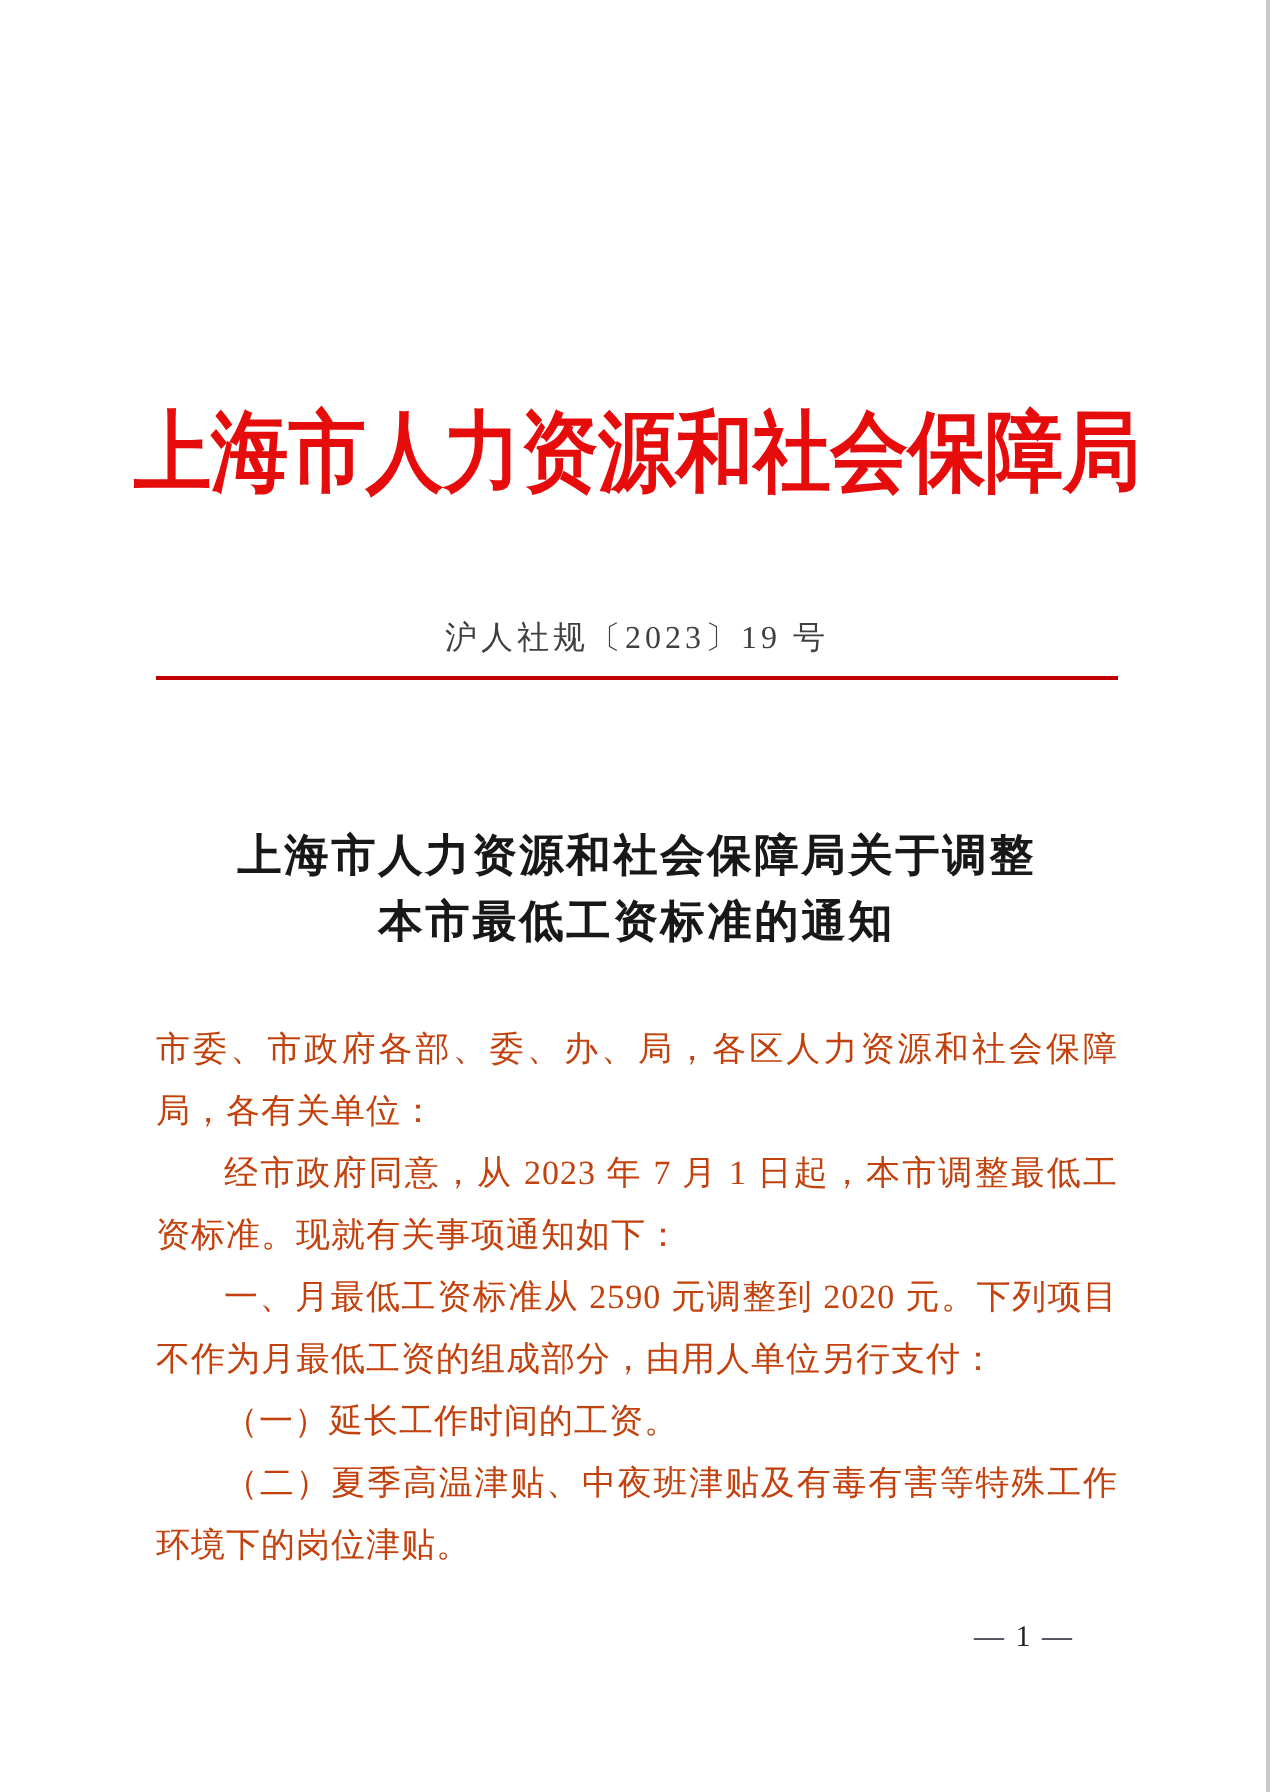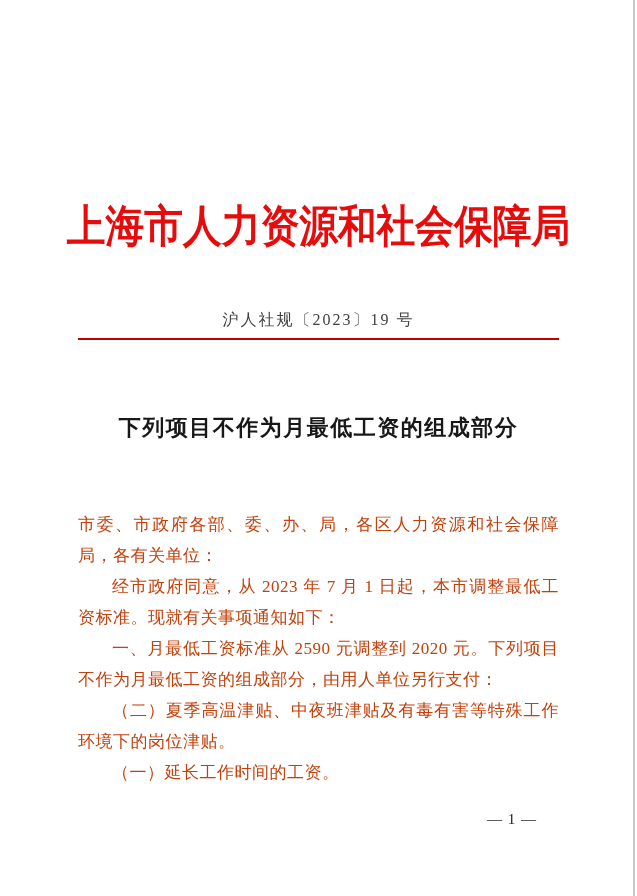--- a/index.html
+++ b/index.html
@@ -102,28 +102,29 @@
 
 <div class="page">
 
   <div class="letterhead">上海市人力资源和社会保障局</div>
 
   <div class="doc-number">沪人社规〔2023〕19 号</div>
 
   <div class="red-rule"></div>
 
   <div class="doc-title">
-    <div>下列项目不作为月最低工资的组成部分</div>
+    <div>上海市人力资源和社会保障局关于调整</div>
+    <div>本市最低工资标准的通知</div>
   </div>
 
   <div class="body-text">
     <p>市委、市政府各部、委、办、局，各区人力资源和社会保障局，各有关单位：</p>
     <p class="indent">经市政府同意，从 2023 年 7 月 1 日起，本市调整最低工资标准。现就有关事项通知如下：</p>
     <p class="indent">一、月最低工资标准从 2590 元调整到 2020 元。下列项目不作为月最低工资的组成部分，由用人单位另行支付：</p>
+    <p class="indent">（一）延长工作时间的工资。</p>
     <p class="indent">（二）夏季高温津贴、中夜班津贴及有毒有害等特殊工作环境下的岗位津贴。</p>
-    <p class="indent">（一）延长工作时间的工资。</p>
   </div>
 
   <div class="page-number">— 1 —</div>
 
   <div class="right-edge"></div>
 
 </div>
 
 </body></html>

